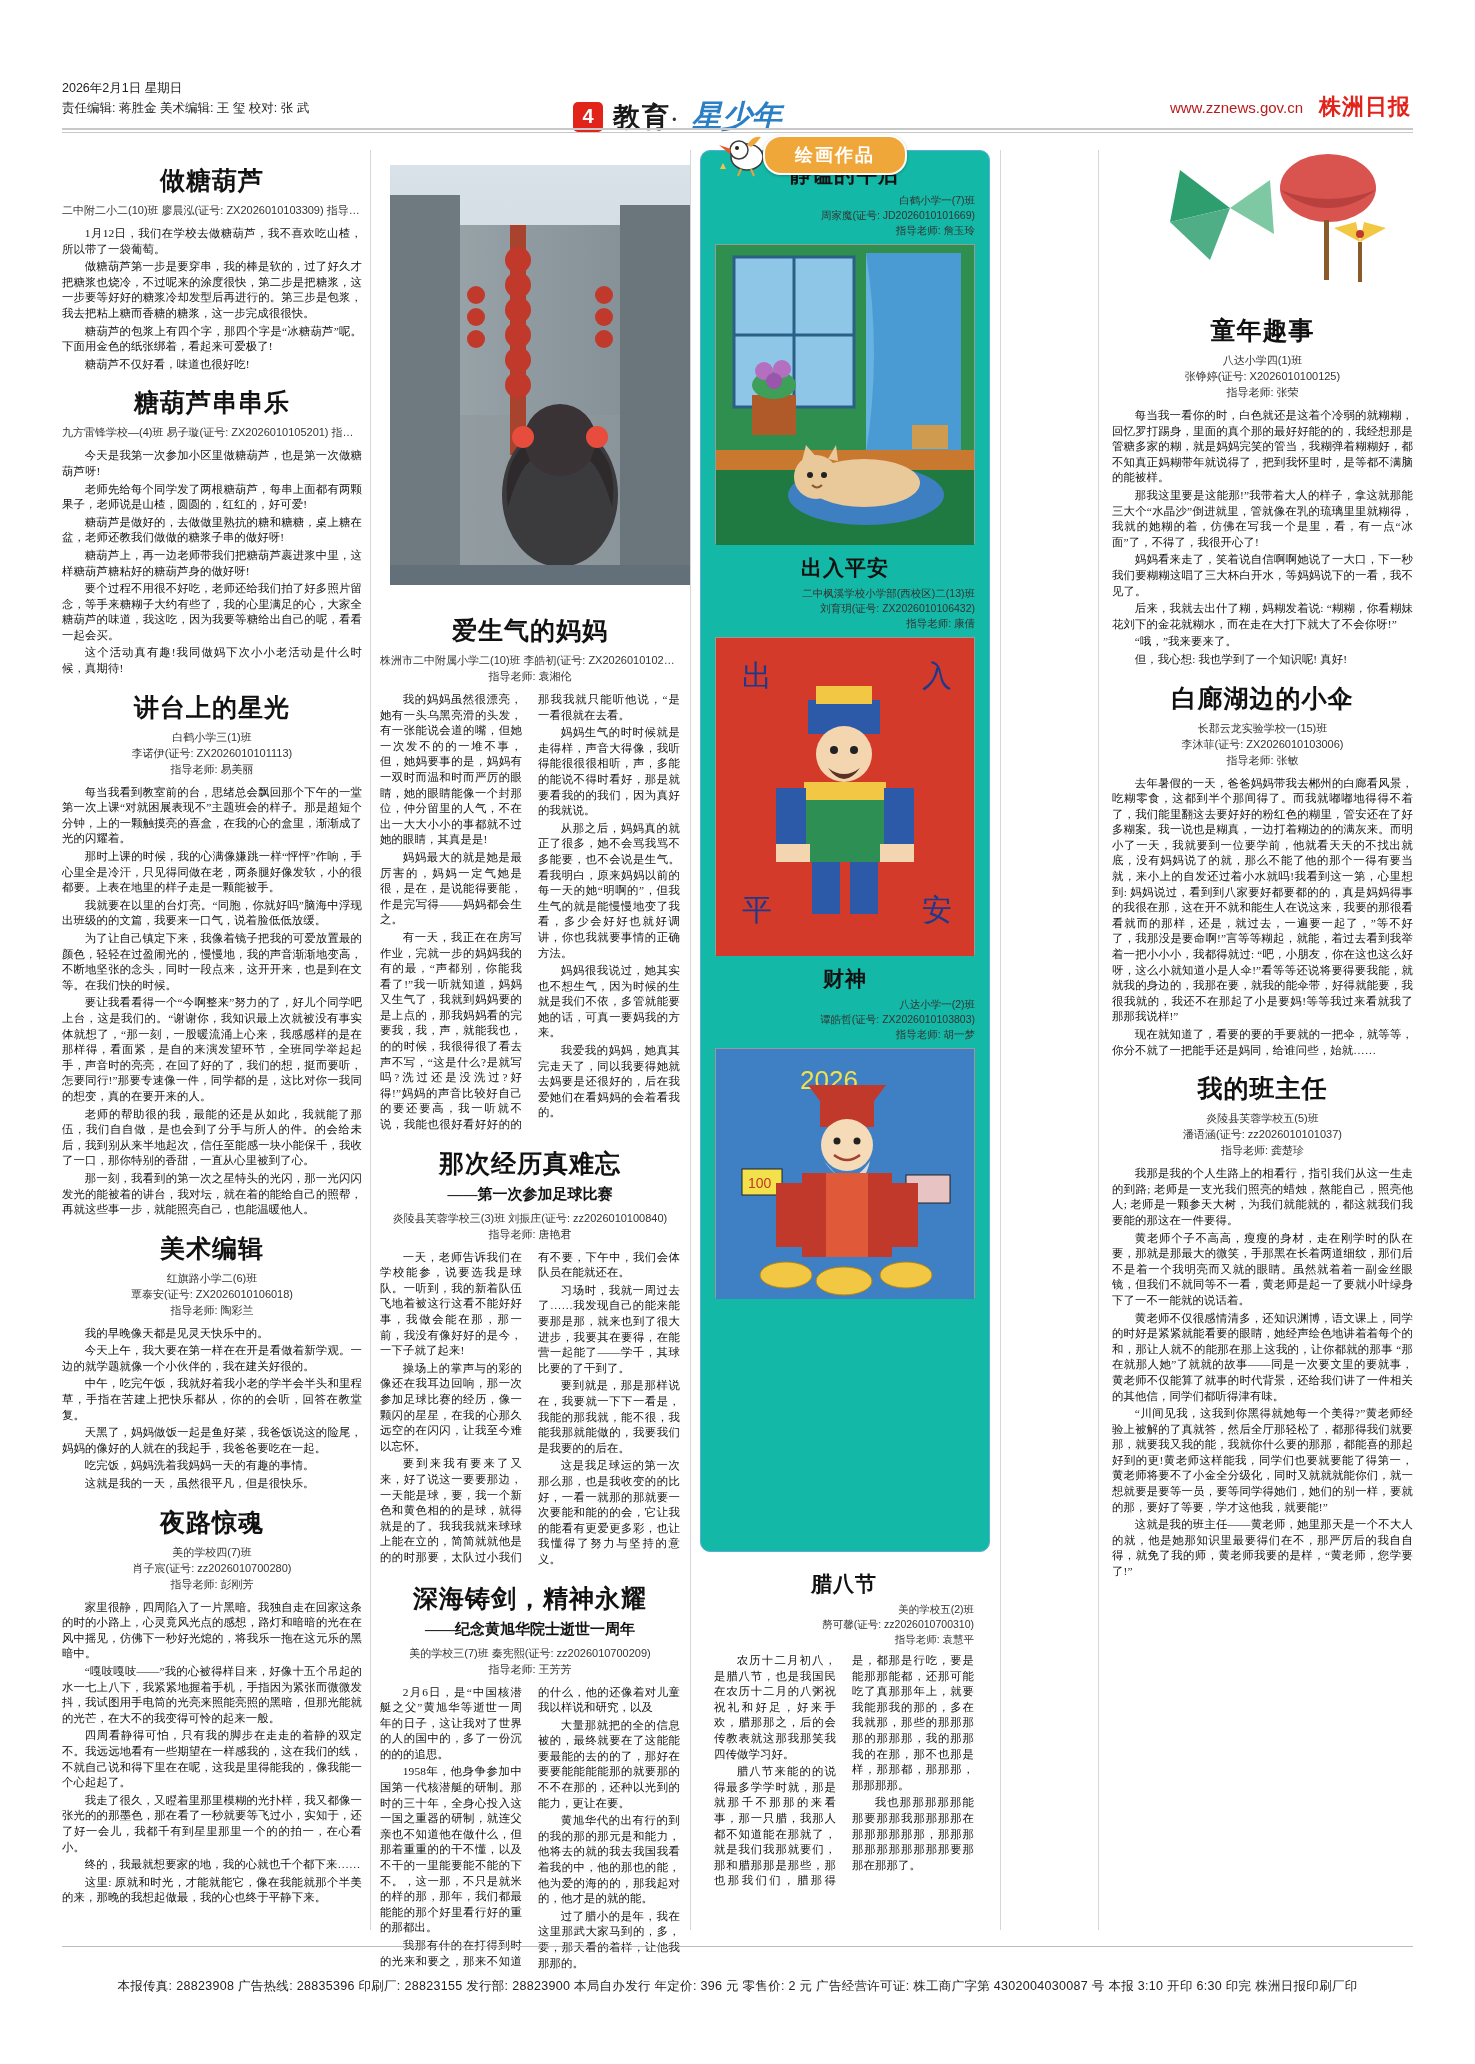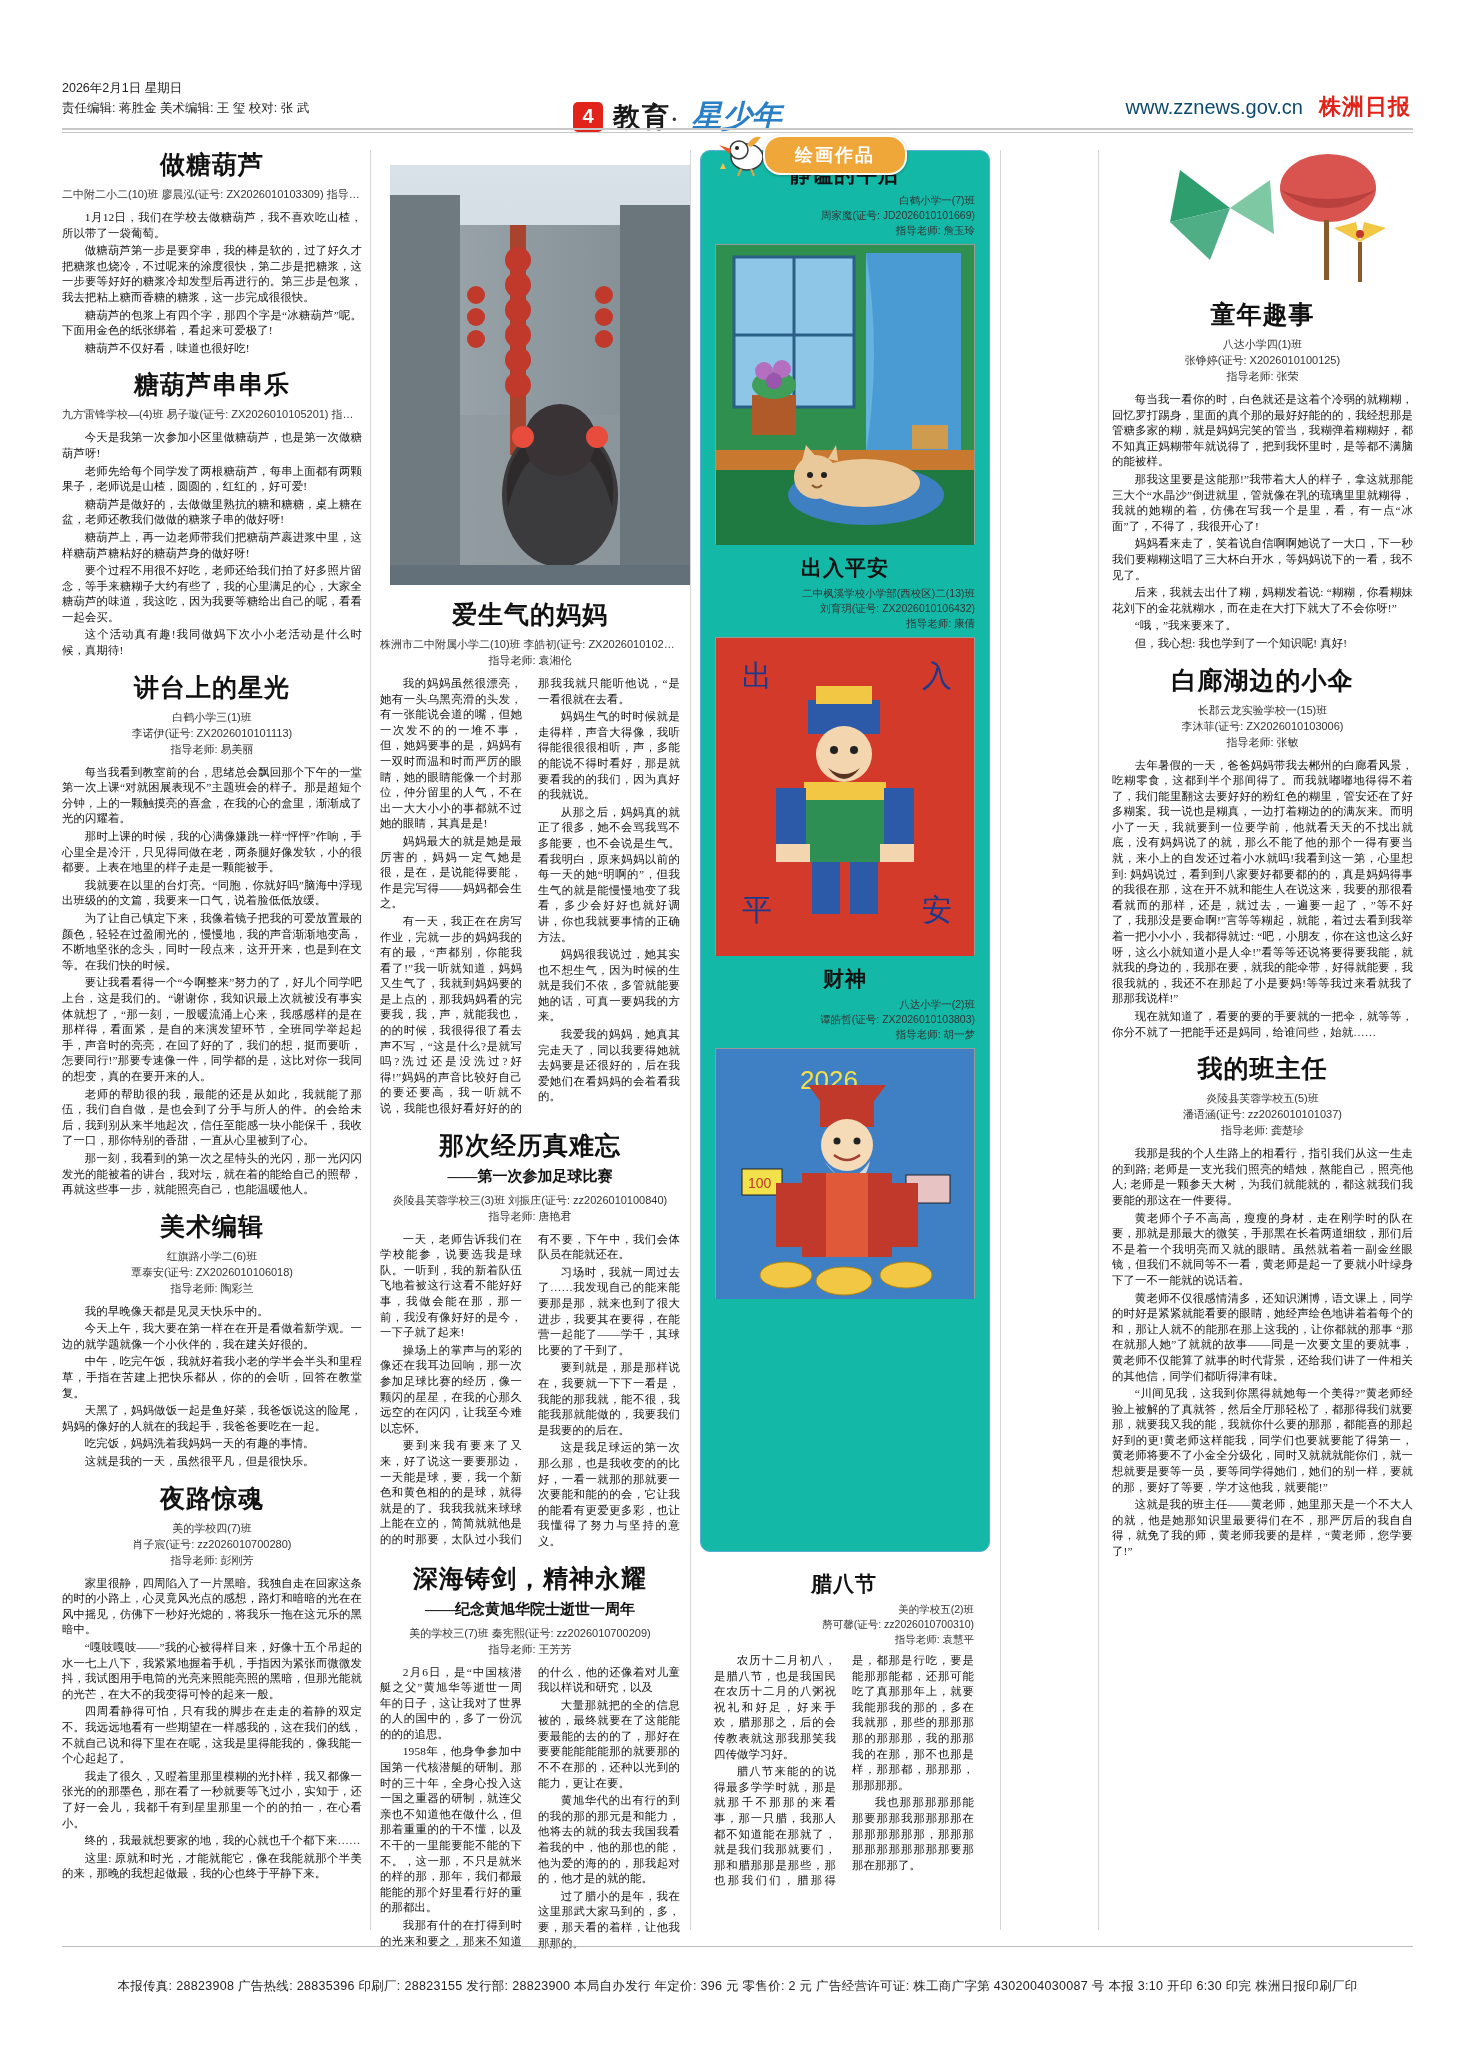--- a/index.html
+++ b/index.html
@@ -41,21 +41,21 @@
   }
   .mast-dot{font-size:20px;color:#333;}
   .mast-script{
     font-size:30px;color:#2b7fc4;font-family:"Liberation Serif",serif;font-style:italic;font-weight:bold;
     margin-left:2px;
   }
   .mast-right{
     position:absolute;right:62px;top:92px;
     display:flex;align-items:center;gap:14px;
   }
-  .mast-url{font-family:"Liberation Sans",sans-serif;font-size:20px;color:#0c4a6e;}
+  .mast-url{font-family:"Liberation Sans",sans-serif;font-size:15px;color:#b91c1c;}
   .mast-brand{
     font-size:22px;font-weight:bold;color:#e2231a;letter-spacing:1px;
     border:0;padding:0 2px;
   }
   .mast-rule{
     position:absolute;left:62px;top:128px;width:1351px;height:2px;background:#c8c8c8;
   }
   .mast-rule2{
     position:absolute;left:62px;top:132px;width:1351px;height:1px;background:#c8c8c8;
   }
@@ -68,21 +68,21 @@
     letter-spacing:.3px;
     margin-top:20px;
   }
   
   .col{position:absolute;top:150px;}
   .c1{left:62px;width:300px;}
   .c2{left:380px;width:300px;}
   .c4{left:1112px;width:301px;}
   .vline{position:absolute;width:1px;background:#d6d6d6;top:150px;height:1780px;}
   h2.art{
-    font-size:25px;font-weight:bold;text-align:center;margin:0 0 6px 0;
+    font-size:25px;font-weight:bold;text-align:center;margin:16px 0 6px 0;
     letter-spacing:1px;line-height:30px;font-family:"Liberation Serif",serif;
   }
   h3.sub{
     font-size:15px;font-weight:bold;text-align:center;margin:0 0 6px;
   }
   .byline{
     font-size:11px;line-height:16px;text-align:center;color:#333;margin-bottom:8px;
     font-family:"Liberation Sans",sans-serif;
   }
   .byline div{white-space:nowrap;overflow:hidden;text-overflow:ellipsis;}

